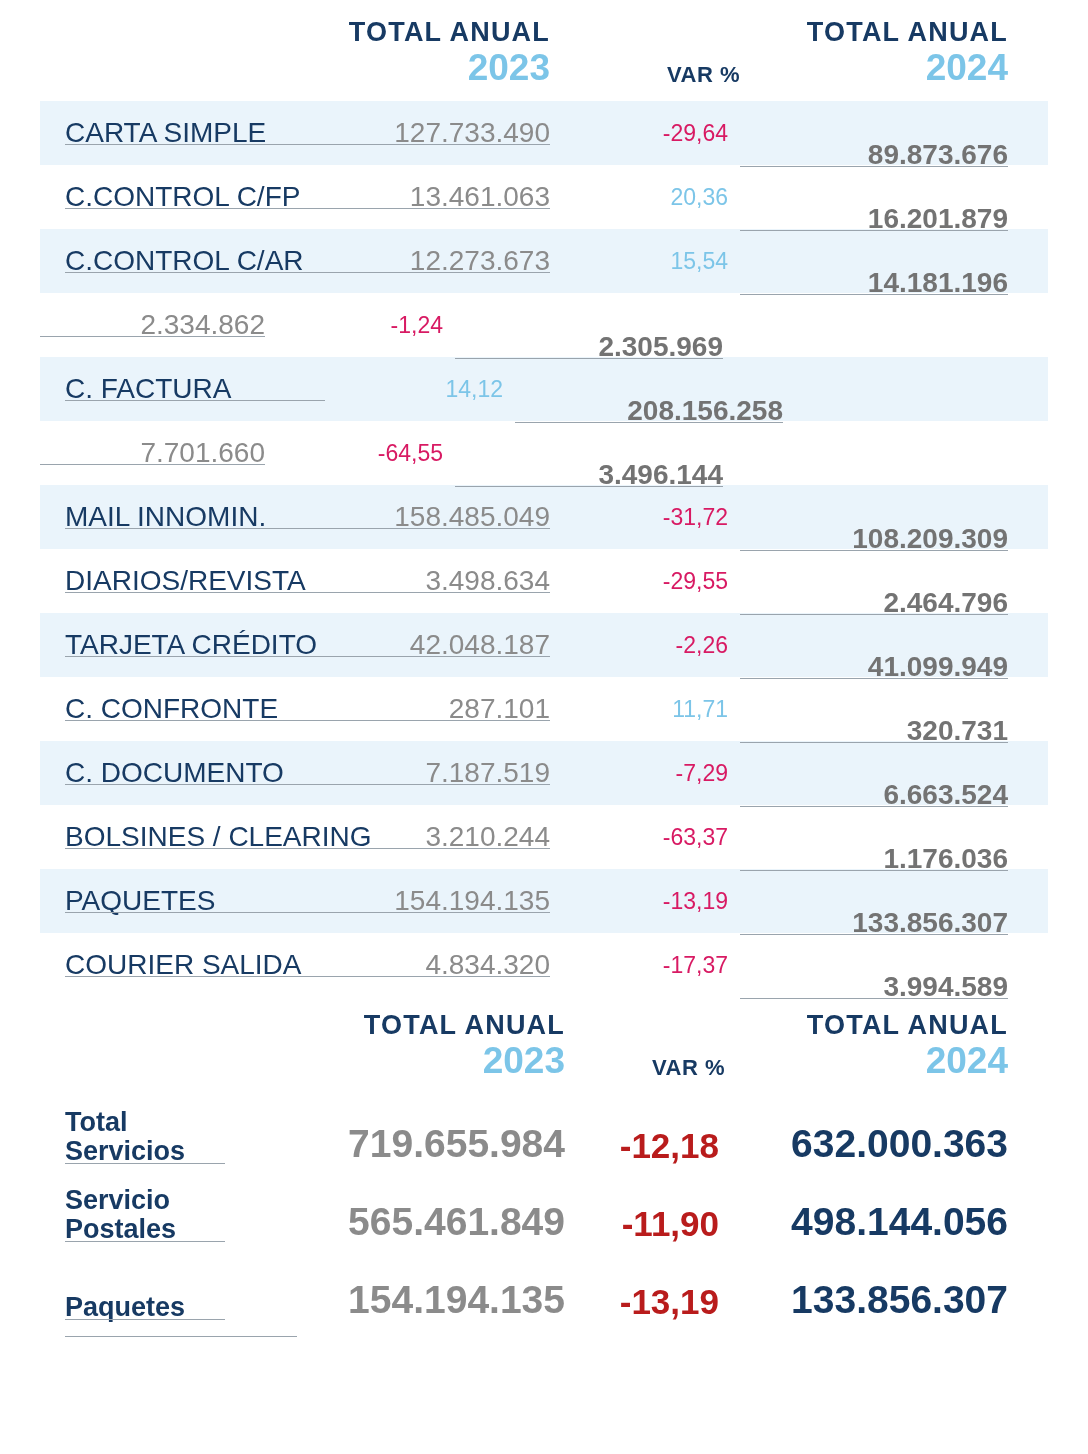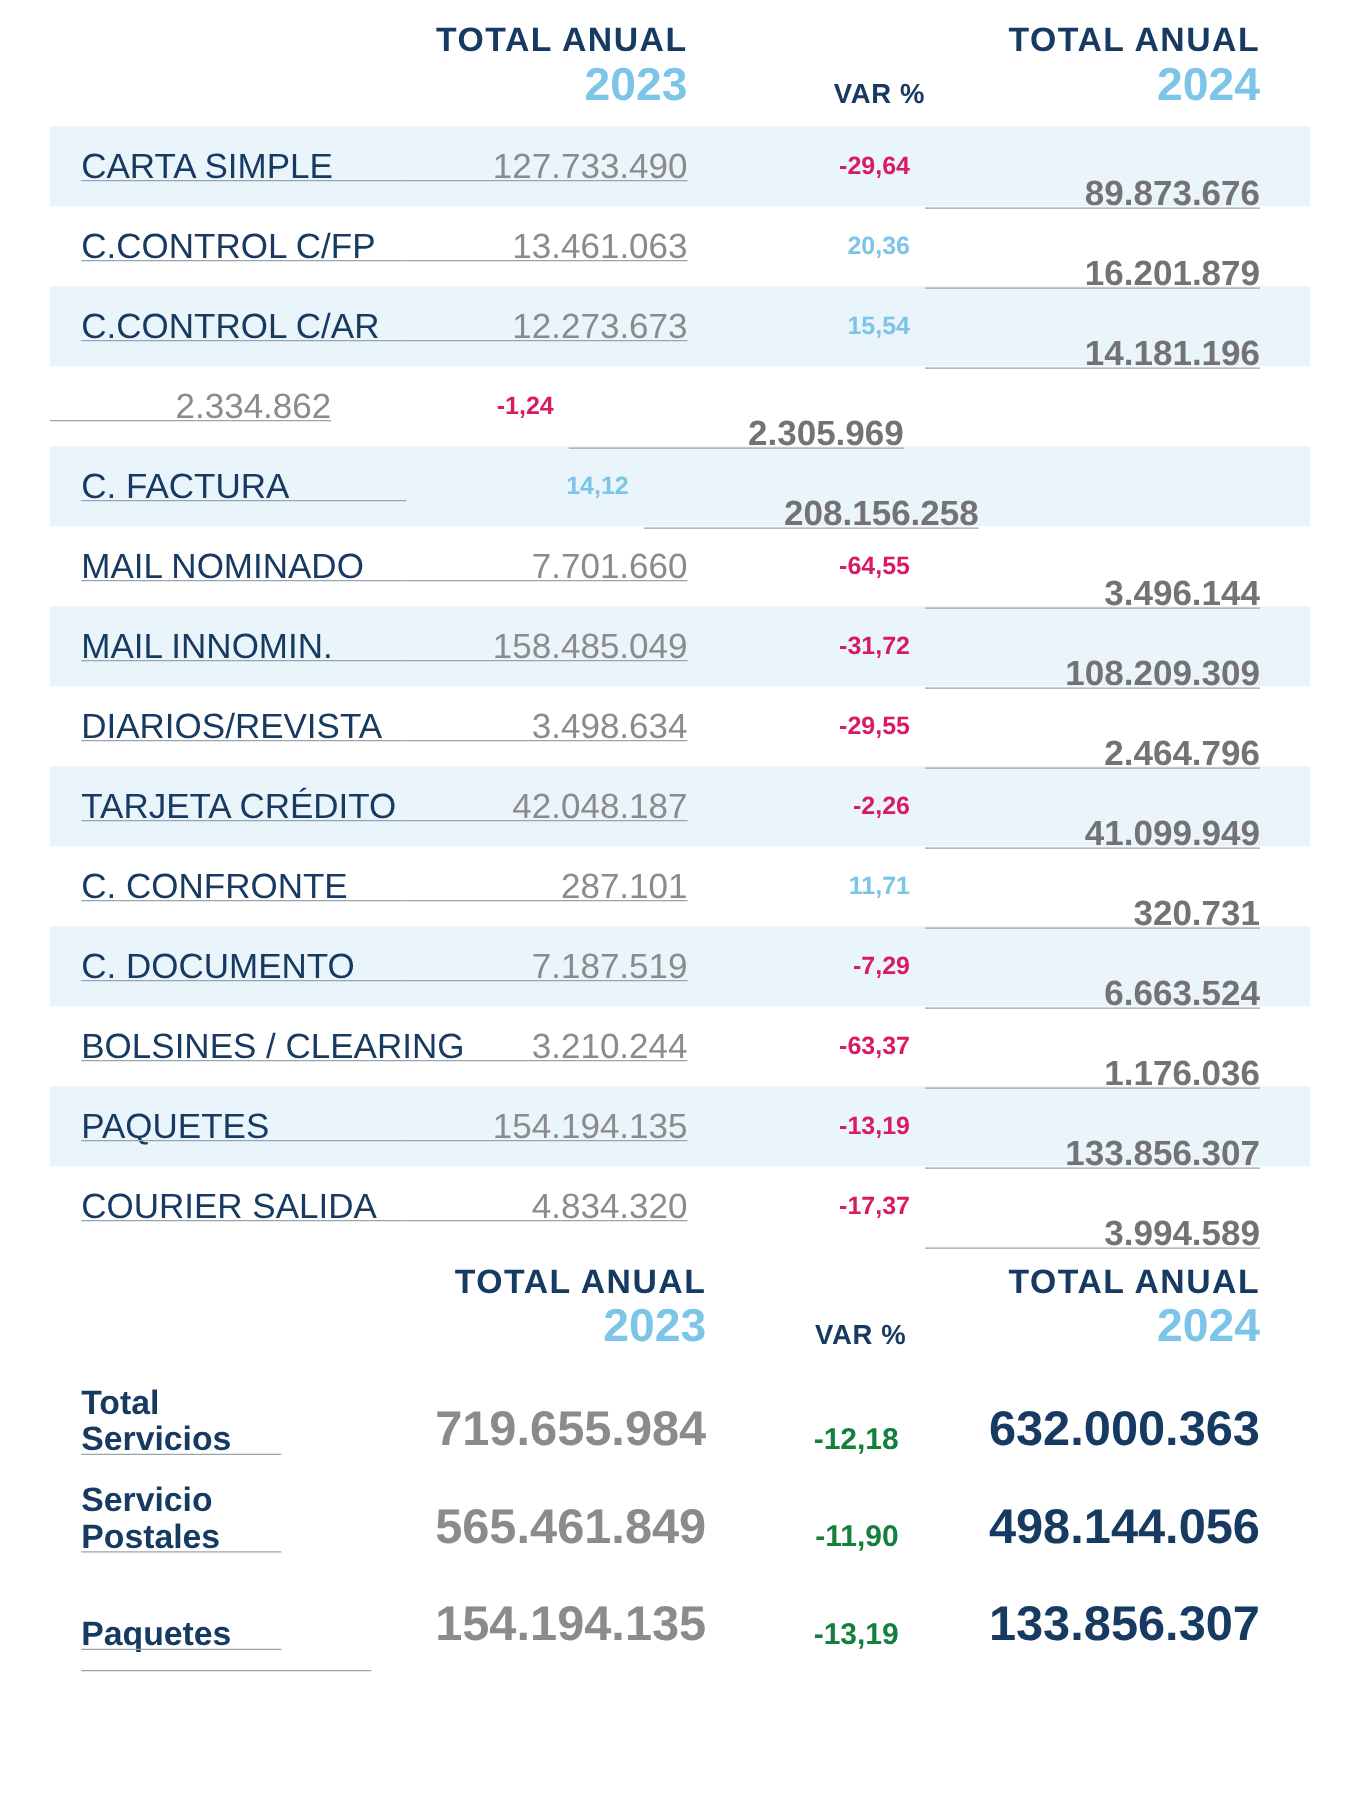--- a/index.html
+++ b/index.html
@@ -87,22 +87,22 @@
   .c-2023 {
     width: 225px;
     justify-content: flex-end;
     font-size: 28px;
     color: #8b8b8b;
     white-space: nowrap;
   }
   .c-var {
     width: 190px;
     justify-content: flex-end;
-    font-size: 20px;
-    font-weight: bold;
+    font-size: 23px;
+    font-weight: normal;
     padding-right: 12px;
     white-space: nowrap;
   }
   .c-var.neg { color: #d81a63; }
   .c-var.pos { color: #7cc5e8; }
   .c-2024 {
     width: 268px;
     justify-content: flex-end;
     font-size: 28px;
     font-weight: bold;
@@ -160,23 +160,23 @@
     width: 285px;
     text-align: right;
     font-size: 39px;
     font-weight: bold;
     color: #8b8b8b;
     white-space: nowrap;
   }
   .t-var {
     width: 160px;
     text-align: right;
-    font-size: 24px;
-    font-weight: bold;
-    color: #15803d;
+    font-size: 35px;
+    font-weight: bold;
+    color: #b91c1c;
     padding-right: 6px;
     box-sizing: border-box;
     white-space: nowrap;
   }
   .t-2024 {
     width: 283px;
     text-align: right;
     font-size: 39px;
     font-weight: bold;
     color: #173a63;
@@ -232,21 +232,20 @@
         <div class="cell c-2023">2.334.862<span class="rule"></span></div>
         <div class="cell c-var neg">-1,24</div>
         <div class="cell c-2024">2.305.969<span class="rule"></span></div>
       </div>
       <div class="row alt">
         <div class="cell c-name">C. FACTURA<span class="rule"></span></div>
         <div class="cell c-var pos">14,12</div>
         <div class="cell c-2024">208.156.258<span class="rule"></span></div>
       </div>
       <div class="row">
-        <div class="cell c-name">MAIL NOMINADO<span class="rule"></span></div>
         <div class="cell c-2023">7.701.660<span class="rule"></span></div>
         <div class="cell c-var neg">-64,55</div>
         <div class="cell c-2024">3.496.144<span class="rule"></span></div>
       </div>
       <div class="row alt">
         <div class="cell c-name">MAIL INNOMIN.<span class="rule"></span></div>
         <div class="cell c-2023">158.485.049<span class="rule"></span></div>
         <div class="cell c-var neg">-31,72</div>
         <div class="cell c-2024">108.209.309<span class="rule"></span></div>
       </div>

